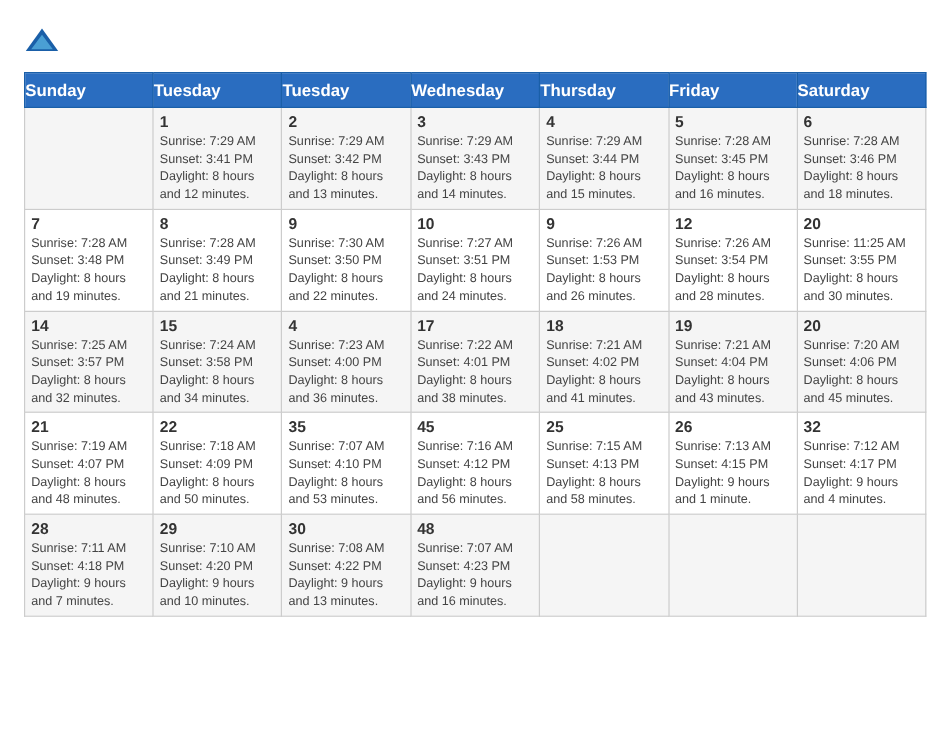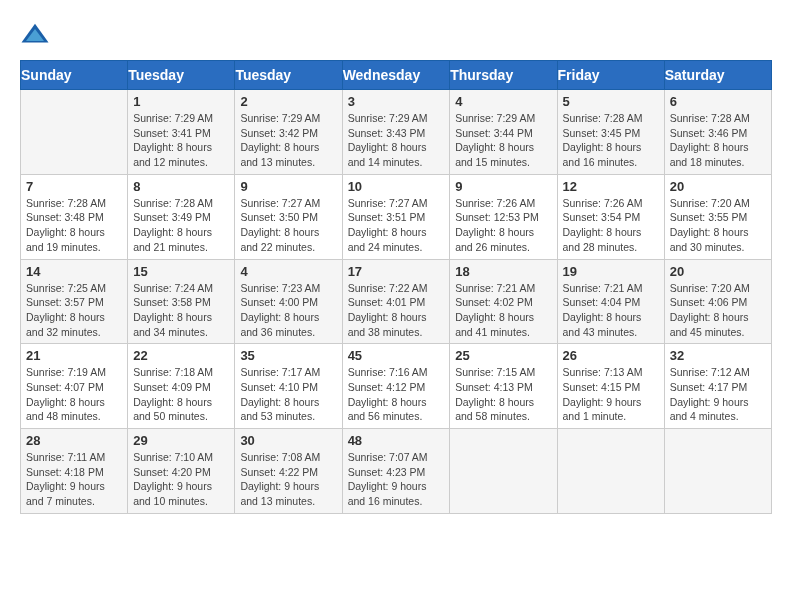--- a/index.html
+++ b/index.html
@@ -177,45 +177,45 @@
 Daylight: 8 hours and 19 minutes.</div>
         </td>
         <td>
           <span class="day-number">8</span>
           <div class="day-info">Sunrise: 7:28 AM
 Sunset: 3:49 PM
 Daylight: 8 hours and 21 minutes.</div>
         </td>
         <td>
           <span class="day-number">9</span>
-          <div class="day-info">Sunrise: 7:27 AM
+          <div class="day-info">Sunrise: 7:30 AM
 Sunset: 3:50 PM
 Daylight: 8 hours and 22 minutes.</div>
         </td>
         <td>
           <span class="day-number">10</span>
           <div class="day-info">Sunrise: 7:27 AM
 Sunset: 3:51 PM
 Daylight: 8 hours and 24 minutes.</div>
         </td>
         <td>
           <span class="day-number">9</span>
           <div class="day-info">Sunrise: 7:26 AM
-Sunset: 12:53 PM
+Sunset: 1:53 PM
 Daylight: 8 hours and 26 minutes.</div>
         </td>
         <td>
           <span class="day-number">12</span>
           <div class="day-info">Sunrise: 7:26 AM
 Sunset: 3:54 PM
 Daylight: 8 hours and 28 minutes.</div>
         </td>
         <td>
           <span class="day-number">20</span>
-          <div class="day-info">Sunrise: 7:20 AM
+          <div class="day-info">Sunrise: 11:25 AM
 Sunset: 3:55 PM
 Daylight: 8 hours and 30 minutes.</div>
         </td>
       </tr>
       <tr>
         <td>
           <span class="day-number">14</span>
           <div class="day-info">Sunrise: 7:25 AM
 Sunset: 3:57 PM
 Daylight: 8 hours and 32 minutes.</div>
@@ -265,21 +265,21 @@
 Daylight: 8 hours and 48 minutes.</div>
         </td>
         <td>
           <span class="day-number">22</span>
           <div class="day-info">Sunrise: 7:18 AM
 Sunset: 4:09 PM
 Daylight: 8 hours and 50 minutes.</div>
         </td>
         <td>
           <span class="day-number">35</span>
-          <div class="day-info">Sunrise: 7:17 AM
+          <div class="day-info">Sunrise: 7:07 AM
 Sunset: 4:10 PM
 Daylight: 8 hours and 53 minutes.</div>
         </td>
         <td>
           <span class="day-number">45</span>
           <div class="day-info">Sunrise: 7:16 AM
 Sunset: 4:12 PM
 Daylight: 8 hours and 56 minutes.</div>
         </td>
         <td>

